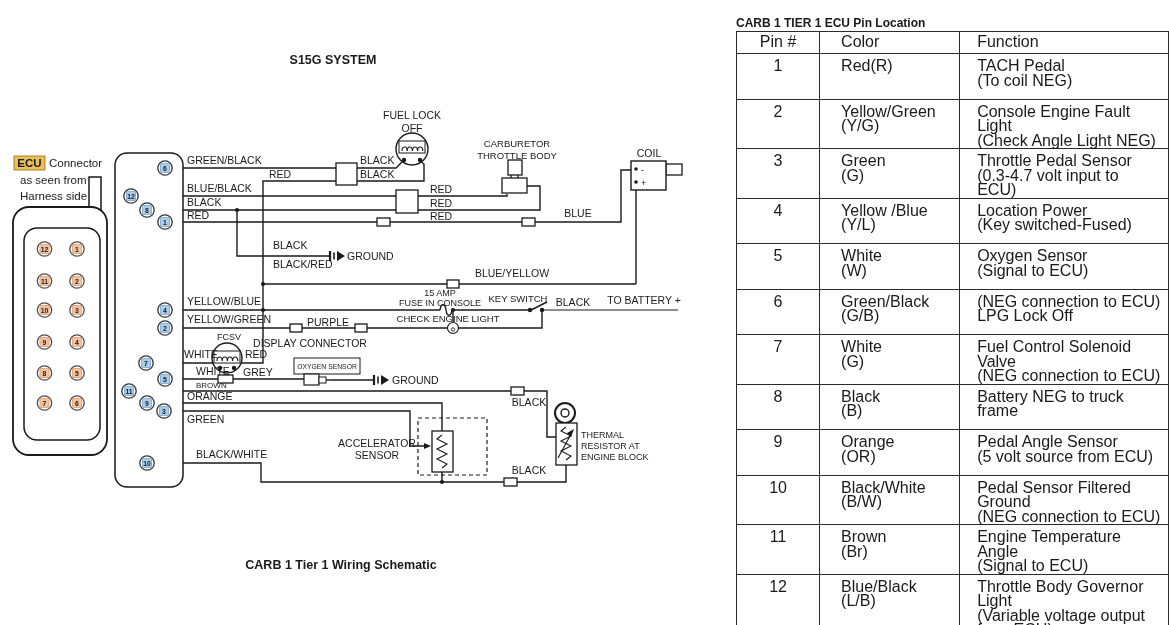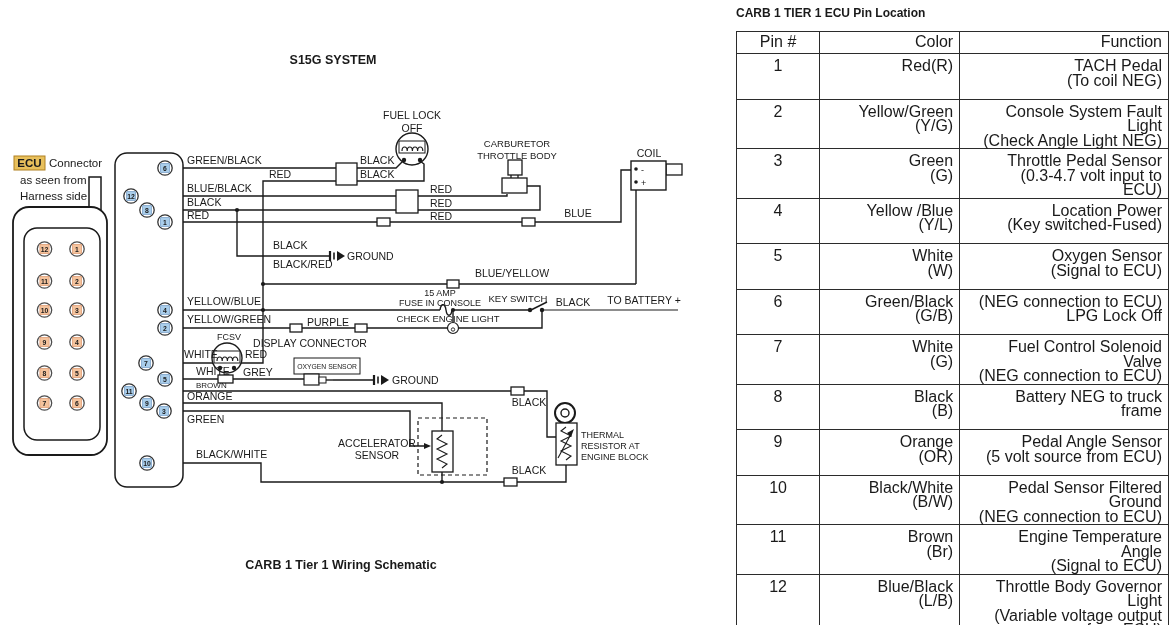--- a/index.html
+++ b/index.html
@@ -7,23 +7,23 @@
   svg{position:absolute;left:0;top:0}
   svg text{fill:#1a1a1a}
   .t{font-size:10.5px}
   .tc{font-size:9.5px}
   .ts{font-size:9px}
   .txs{font-size:8px}
   .toxy{font-size:6.8px}
   .tt{font-size:12.5px;font-weight:bold}
   .tnote{font-size:11.5px}
   .pinnum{font-size:6.8px;font-weight:bold;text-anchor:middle}
-  .tbl-title{position:absolute;left:736px;top:6px;font-weight:bold;font-size:12px}
+  .tbl-title{position:absolute;left:736px;top:16px;font-weight:bold;font-size:12px}
   table.pins{position:absolute;left:736px;top:31px;border-collapse:collapse;table-layout:fixed;font-size:16px;line-height:14.5px}
-  table.pins th,table.pins td{border:1px solid #2b2b2b;vertical-align:top;font-weight:normal;text-align:right;padding:5px 6px 0 6px}
+  table.pins th,table.pins td{border:1px solid #2b2b2b;vertical-align:top;font-weight:normal;text-align:left;padding:5px 6px 0 6px}
   table.pins thead th{vertical-align:middle;padding-top:0;padding-bottom:0}
   table.pins .c1{width:86px;text-align:center}
   table.pins .c2{width:118px;padding-left:21px}
   table.pins .c3{width:217px;padding-left:17px}
   table.pins thead tr{height:22px}
   table.pins tbody tr{height:45.5px}
 </style>
 </head>
 <body>
 
@@ -363,21 +363,21 @@
     </tr>
   <tr>
       <td class="c1">
           <div>2</div>
         </td>
       <td class="c2">
           <div>Yellow/Green</div>
           <div>(Y/G)</div>
         </td>
       <td class="c3">
-          <div>Console System Fault Light</div>
+          <div>Console Engine Fault Light</div>
           <div>(Check Angle Light NEG)</div>
         </td>
     </tr>
       <tr>
       <td class="c1">
           <div>3</div>
         </td>
       <td class="c2">
           <div>Green</div>
           <div>(G)</div>

